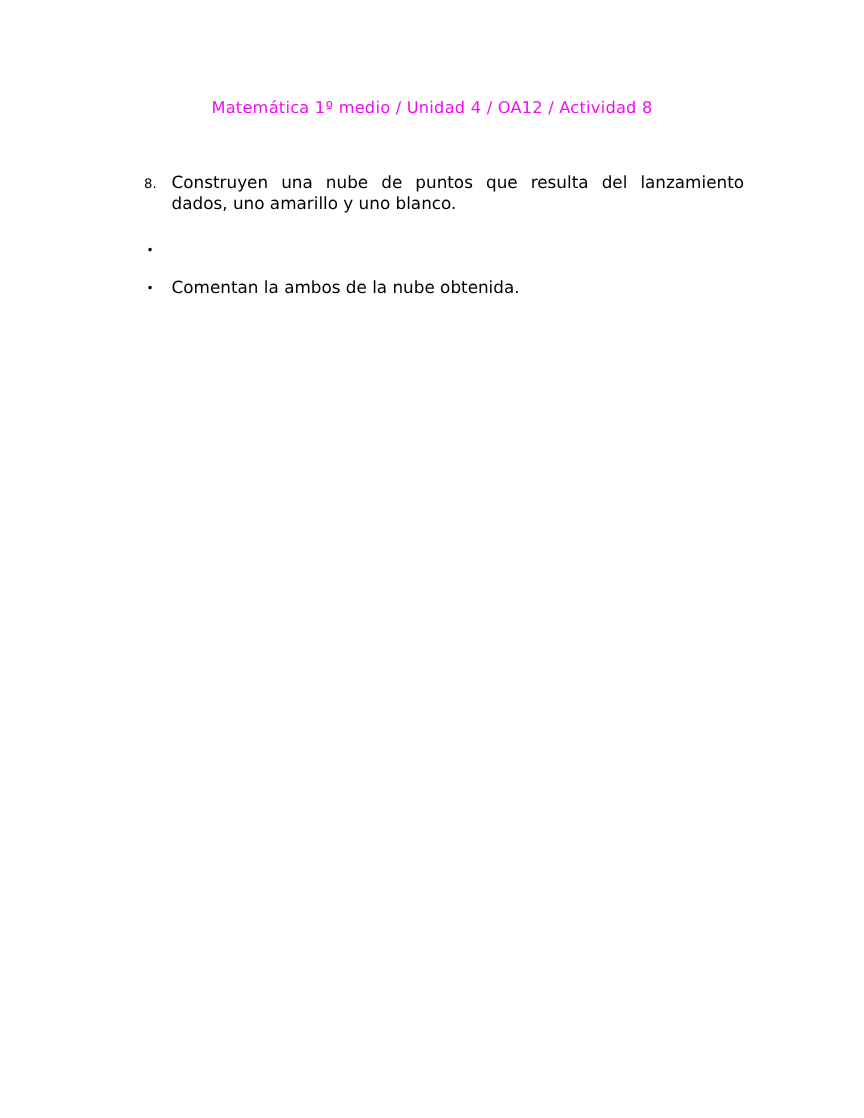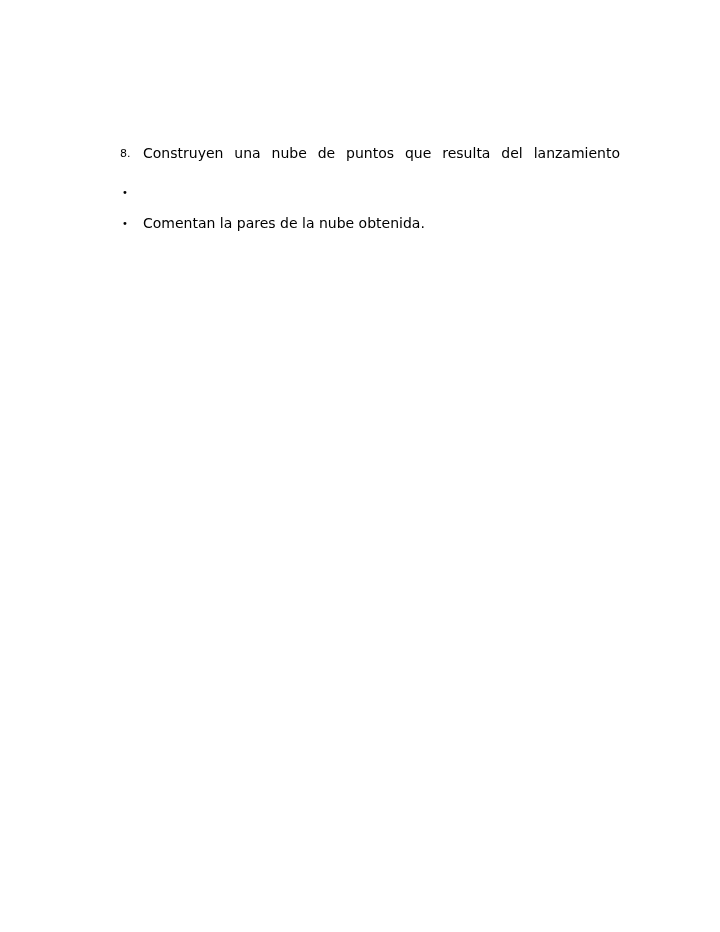--- a/index.html
+++ b/index.html
@@ -49,32 +49,34 @@
   .line.j {
     text-align: justify;
     text-align-last: justify;
   }
   .it { font-style: italic; }
 </style>
 </head>
 <body>
 
 <div class="page" style="background: rgb(255, 255, 255); color: rgb(0, 0, 0);">
+  <div class="title" style="color: rgb(242, 12, 242);">Matemática 1º medio / Unidad 4 / OA12 / Actividad 8</div>
   <div class="content" id="content">
       <div class="item">
         <div class="marker">8.</div>
         <div class="lines">
           <div class="line j"><span>Construyen una nube de puntos que resulta del lanzamiento repetido de dos</span></div>
+          <div class="line"><span>dados, uno amarillo y uno blanco.</span></div>
         </div>
       </div>
       <div class="item">
         <div class="marker bullet">•</div>
         <div class="lines">
         </div>
       </div>
       <div class="item">
         <div class="marker bullet">•</div>
         <div class="lines">
-          <div class="line"><span>Comentan la pares de la nube obtenida.</span></div>
+          <div class="line"><span>Comentan la ambos de la nube obtenida.</span></div>
         </div>
       </div>
     </div>
 </div>
 
 </body></html>

